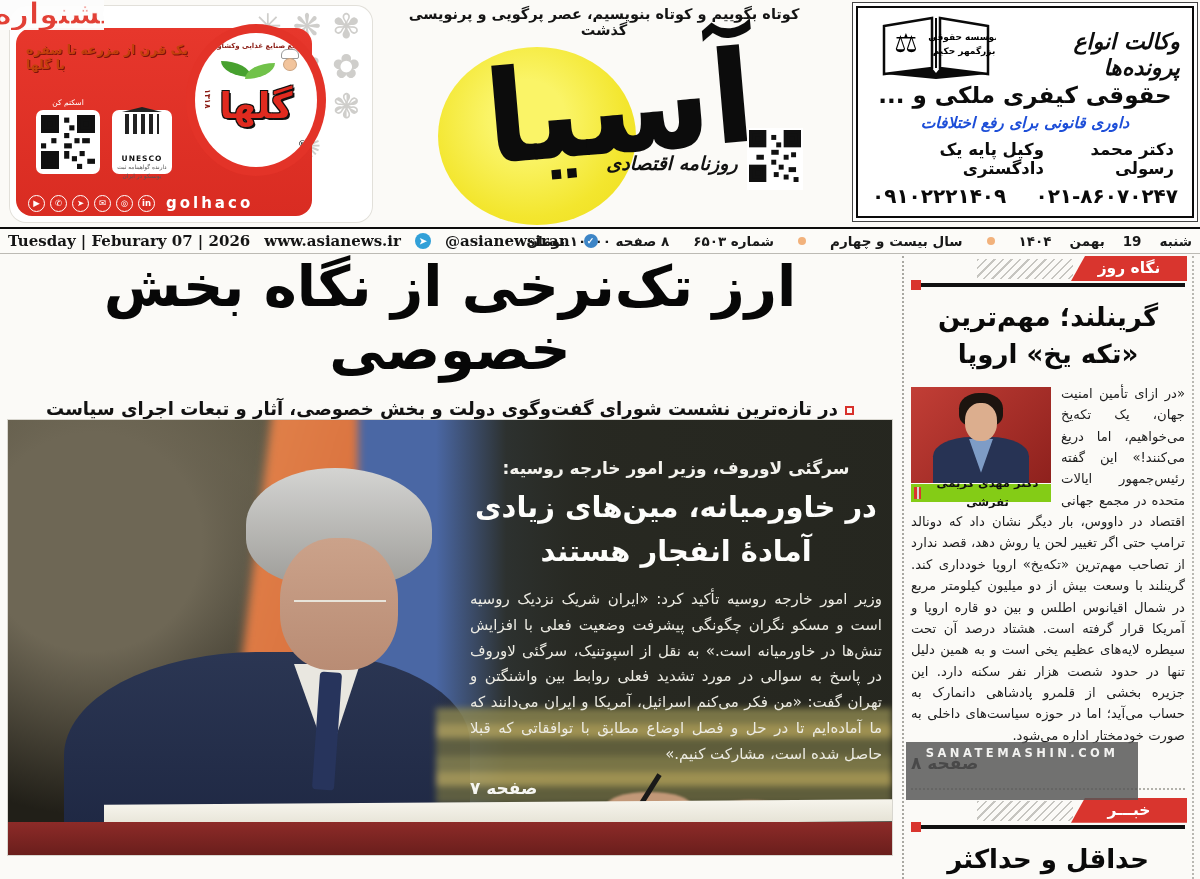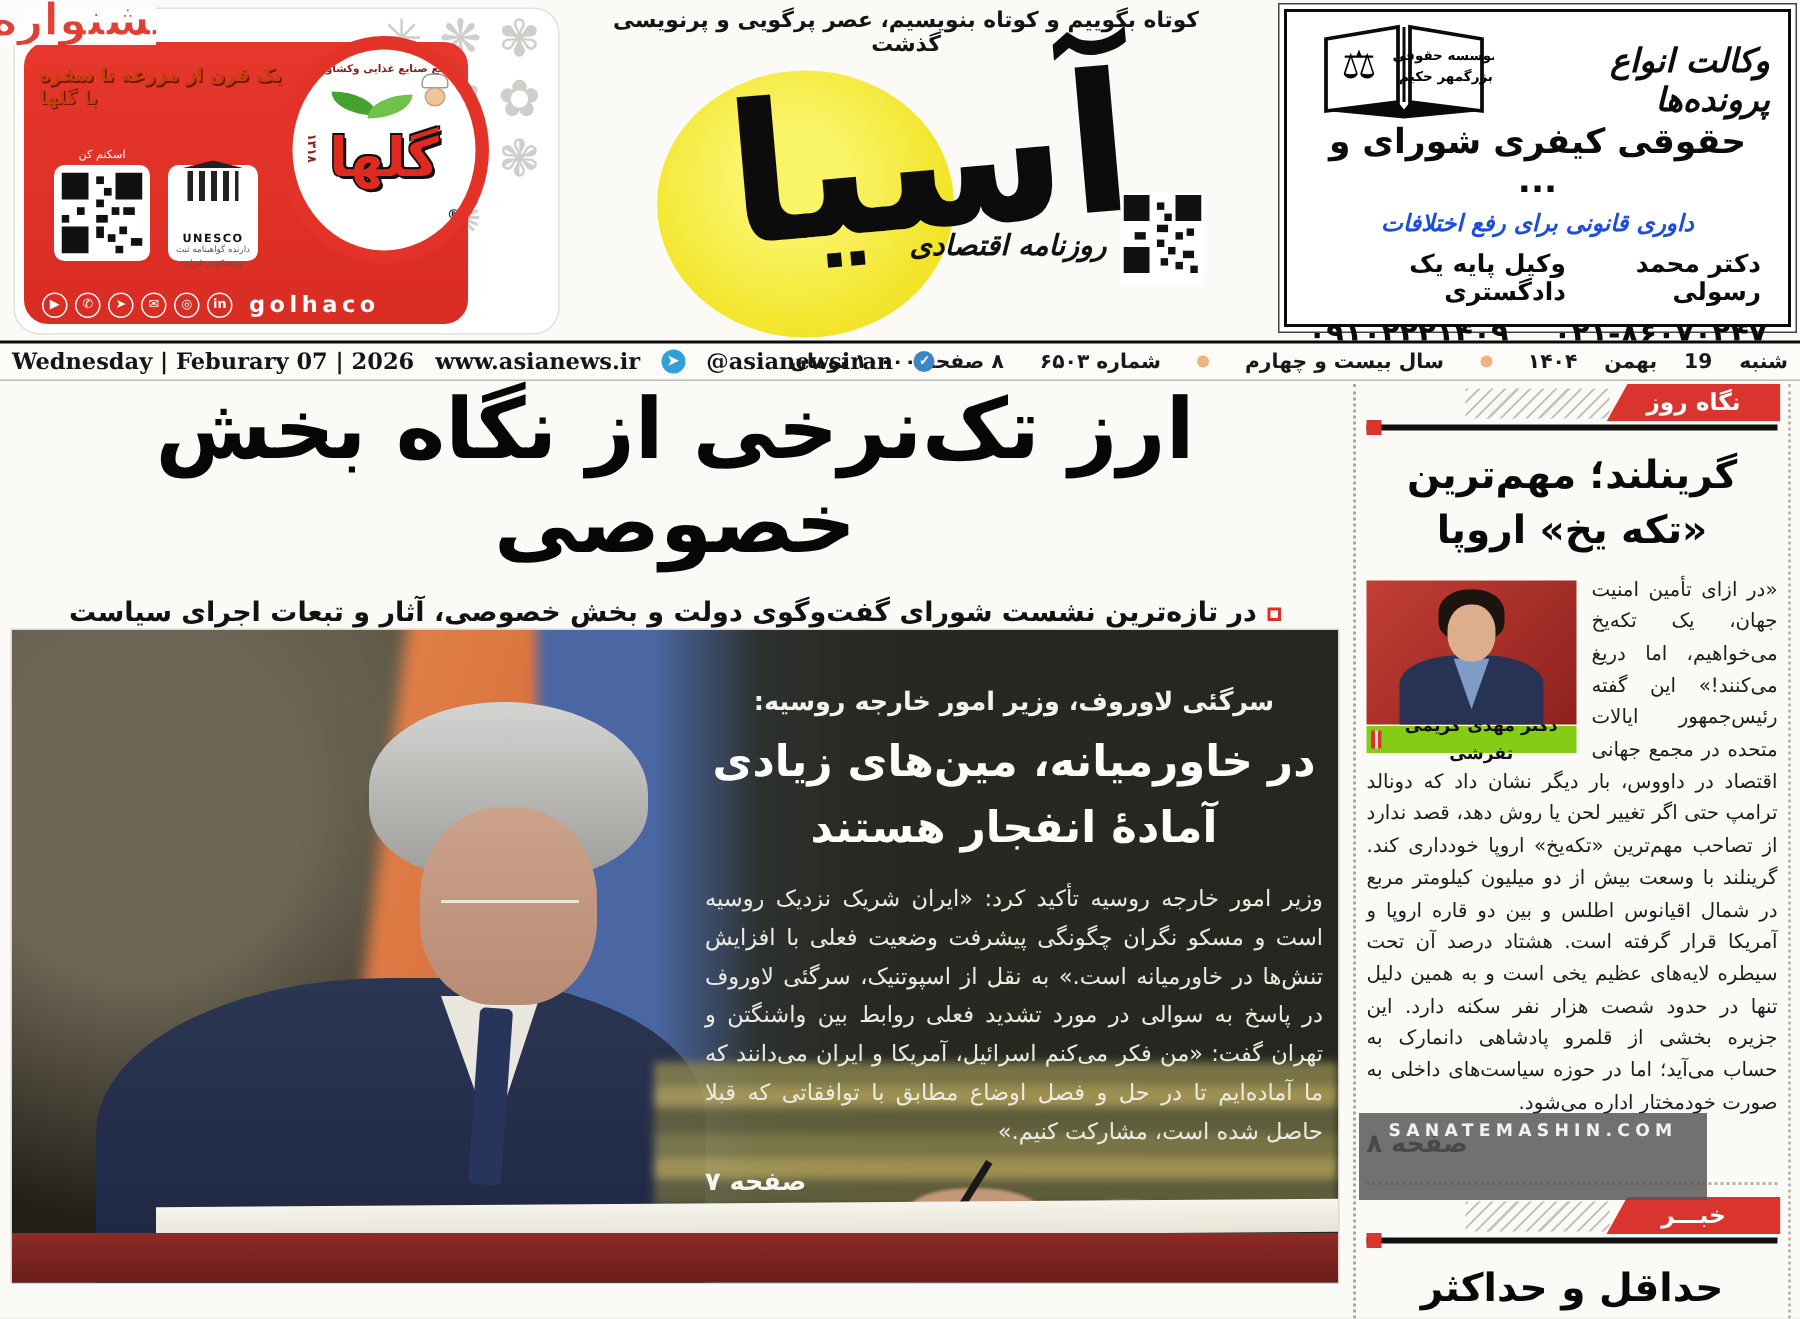--- a/index.html
+++ b/index.html
@@ -233,21 +233,21 @@
           <polygon points="8,10 56,2 56,52 8,58" fill="#fff" stroke="#0a0a0a" stroke-width="2.5"></polygon>
           <polygon points="112,10 64,2 64,52 112,58" fill="#fff" stroke="#0a0a0a" stroke-width="2.5"></polygon>
           <polygon points="8,58 56,52 60,57 64,52 112,58 60,63" fill="#0a0a0a"></polygon>
           <line x1="60" y1="2" x2="60" y2="52" stroke="#0a0a0a" stroke-width="2"></line>
           <text x="30" y="36" font-size="26" text-anchor="middle">⚖</text>
           <text x="88" y="24" font-size="9" text-anchor="middle" font-weight="bold">موسسه حقوقی</text>
           <text x="88" y="38" font-size="9" text-anchor="middle" font-weight="bold">بزرگمهر حکیم</text>
         </svg>
       </div>
     </div>
-    <div class="legal-line2">حقوقی کیفری شورای و ...</div>
+    <div class="legal-line2">حقوقی کیفری ملکی و ...</div>
     <div class="legal-line3">داوری قانونی برای رفع اختلافات</div>
     <div class="legal-names">
       <span>دکتر محمد رسولی</span>
       <span>وکیل پایه یک دادگستری</span>
     </div>
     <div class="legal-phones">
       <span>۰۲۱-۸۶۰۷۰۲۴۷</span>
       <span>۰۹۱۰۲۲۲۱۴۰۹</span>
     </div>
   </div>
@@ -260,21 +260,21 @@
         <span>بهمن</span>
         <span>۱۴۰۴</span>
       </span>
       <span class="dl-dot"></span>
       <span>سال بیست و چهارم</span>
       <span class="dl-dot"></span>
       <span>شماره ۶۵۰۳</span>
       <span>۸ صفحه ۱۰۰۰۰ تومان</span>
     </div>
     <div class="dl-left">
-      <span>Wednesday | Feburary 07 | 2026</span>
+      <span>Tuesday | Feburary 07 | 2026</span>
       <span>www.asianews.ir</span>
       <span class="tg-badge">➤</span>
       <span>@asianewsiran</span>
       <span class="ok-badge">✓</span>
     </div>
   </div>
 
   <div class="lead">
     <div class="lead-h1">
       <div>ارز تک‌نرخی از نگاه بخش</div>

